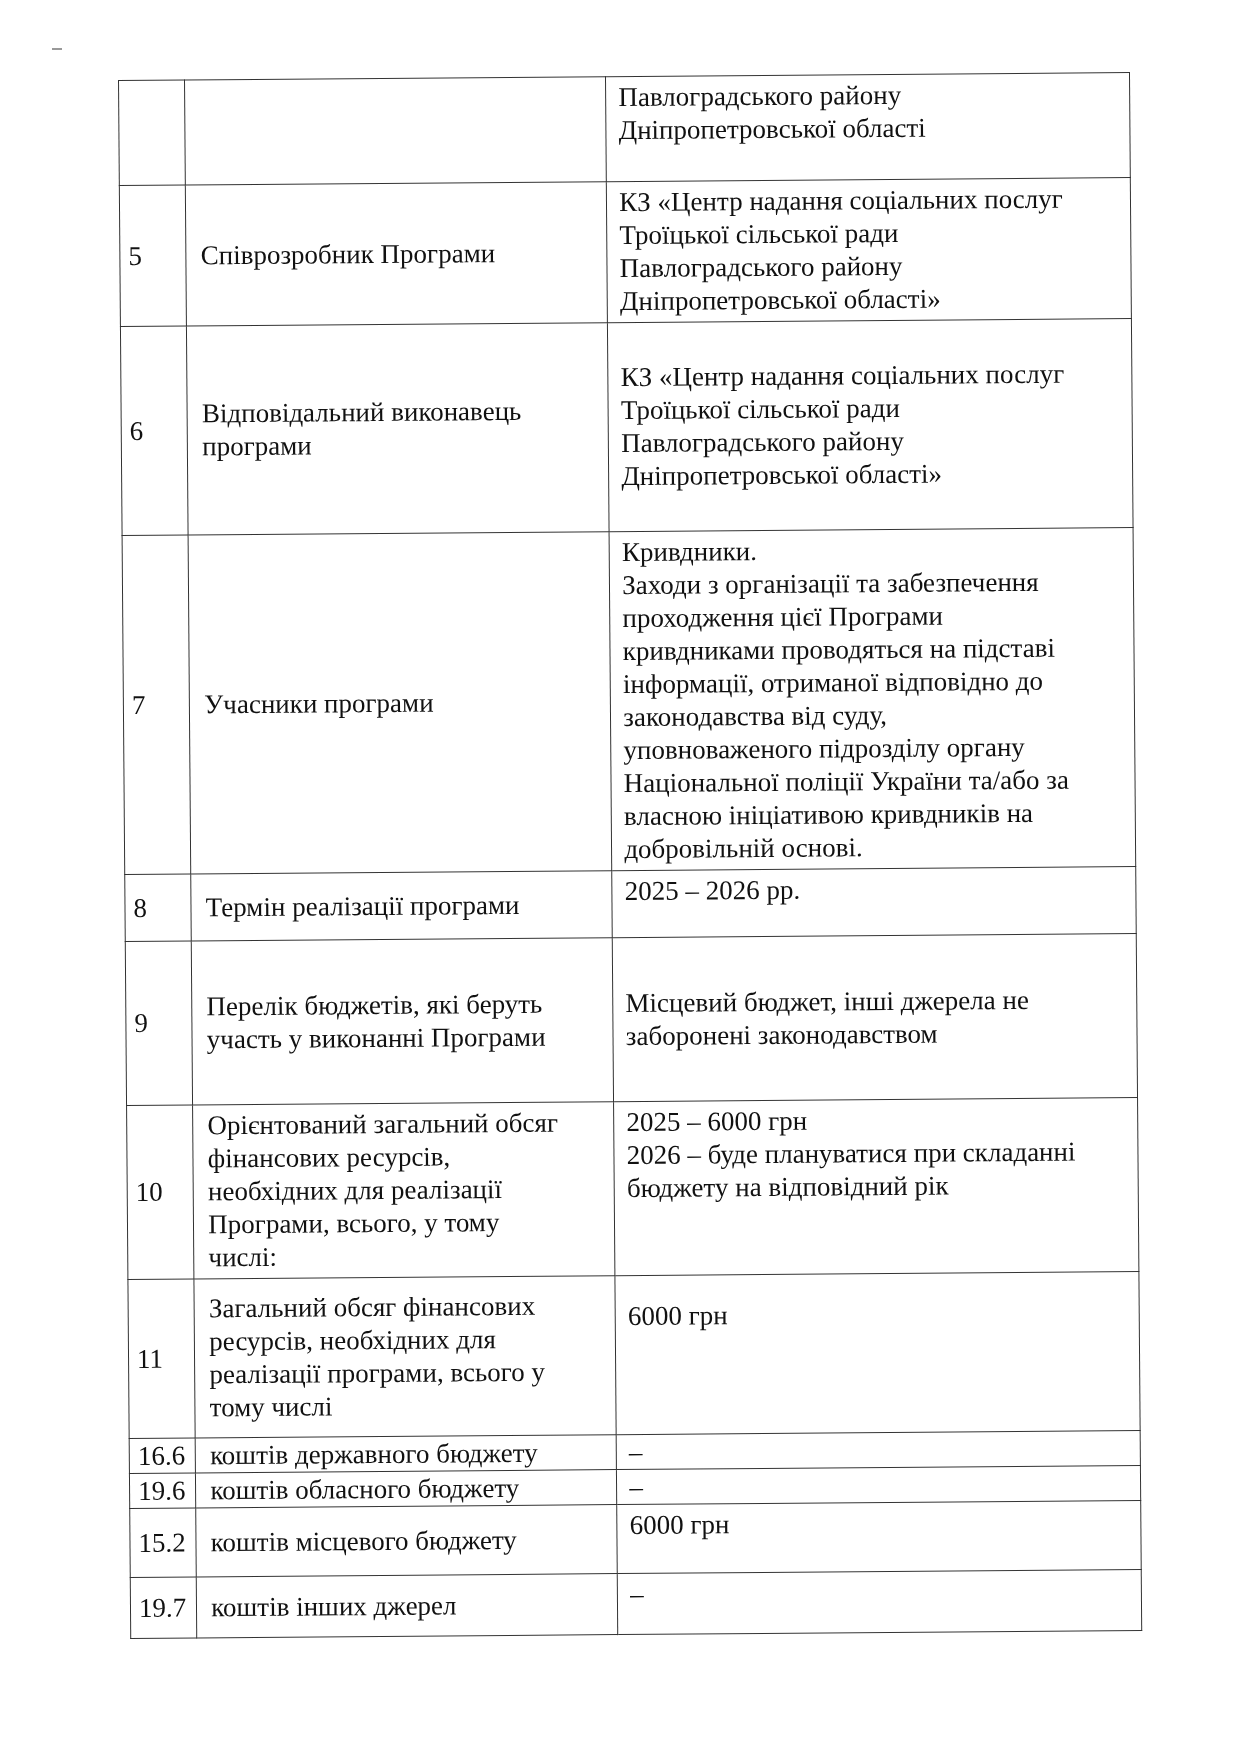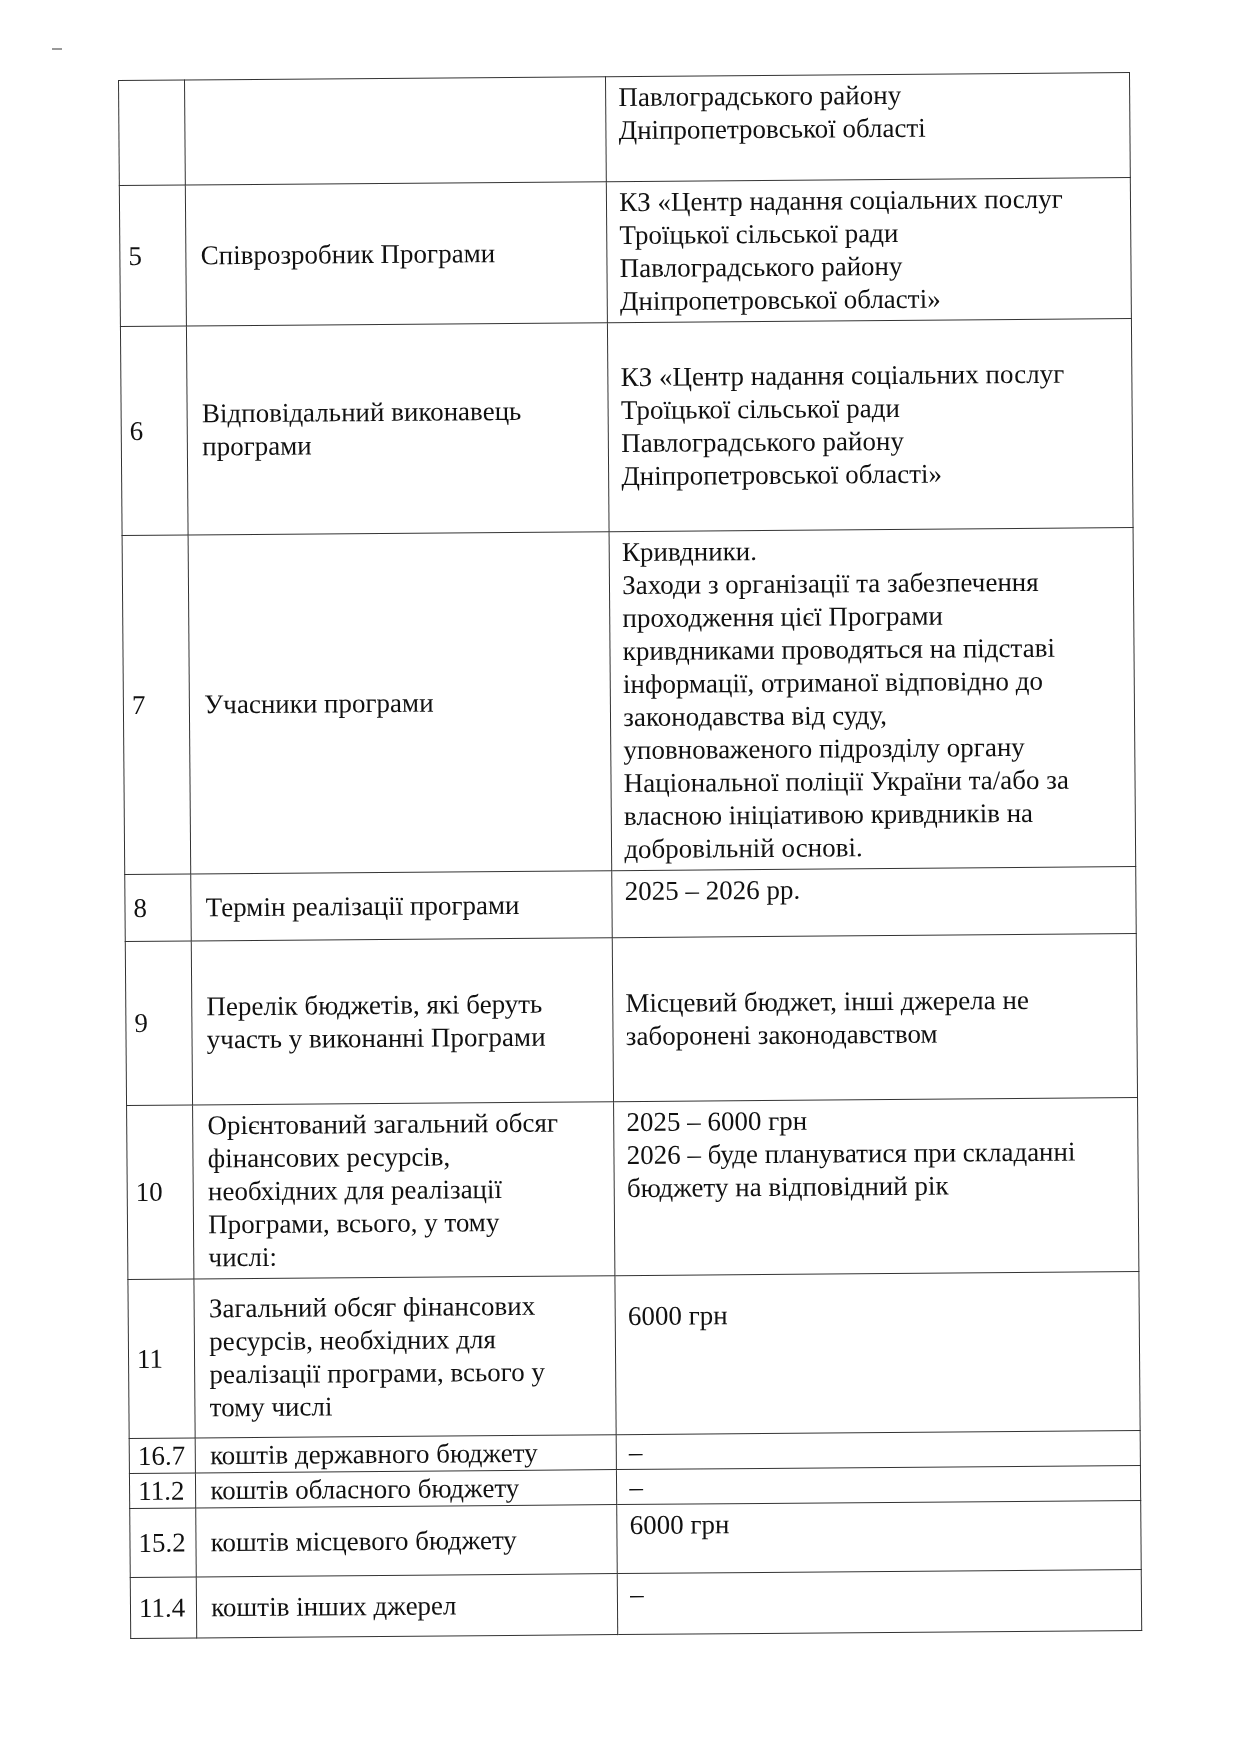--- a/index.html
+++ b/index.html
@@ -98,34 +98,34 @@
       </tr>
       <tr class="r11">
         <td class="num">11</td>
         <td class="lbl">Загальний обсяг фінансових
 ресурсів, необхідних для
 реалізації програми, всього у
 тому числі</td>
         <td class="val" style="padding-top:24px">6000 грн</td>
       </tr>
       <tr class="r111">
-        <td class="num sub">16.7</td>
+        <td class="num sub">16.6</td>
         <td class="lbl">коштів державного бюджету</td>
         <td class="val">–</td>
       </tr>
       <tr class="r112">
-        <td class="num sub">11.2</td>
+        <td class="num sub">19.6</td>
         <td class="lbl">коштів обласного бюджету</td>
         <td class="val">–</td>
       </tr>
       <tr class="r113">
         <td class="num sub">15.2</td>
         <td class="lbl">коштів місцевого бюджету</td>
         <td class="val">6000 грн</td>
       </tr>
       <tr class="r114">
-        <td class="num sub">11.4</td>
+        <td class="num sub">19.7</td>
         <td class="lbl">коштів інших джерел</td>
         <td class="val">–</td>
       </tr>
     </tbody>
   </table>
 </div>
 
 </body></html>

